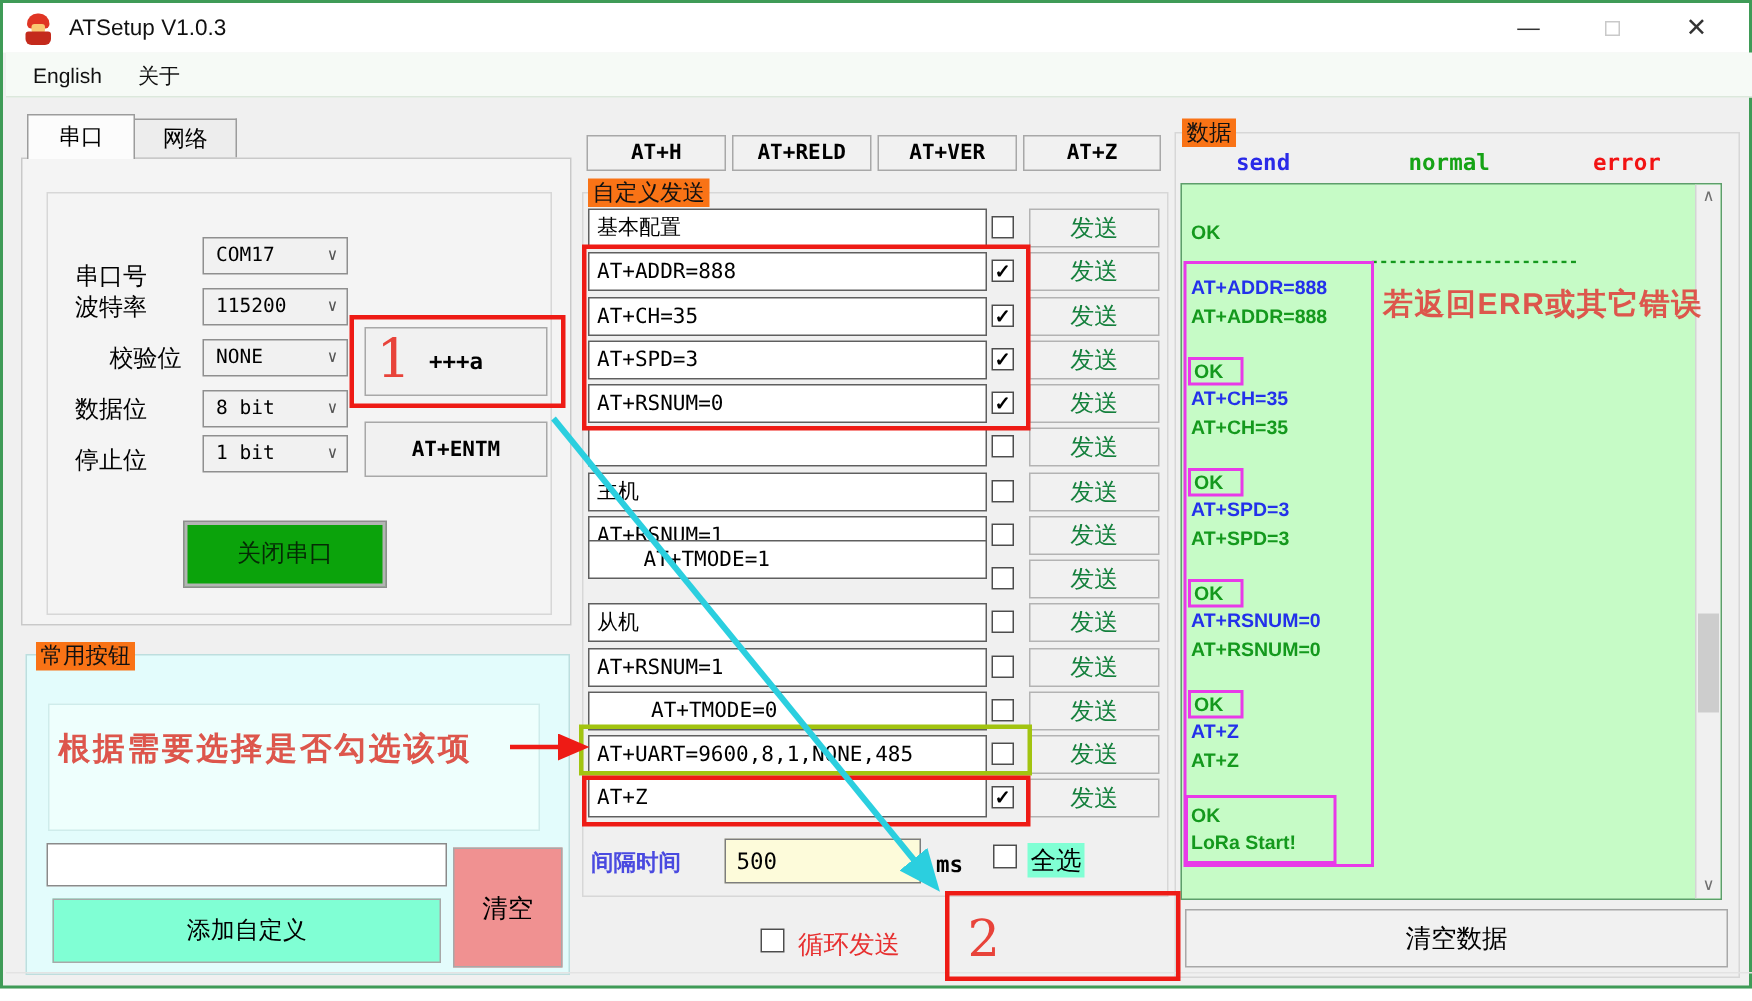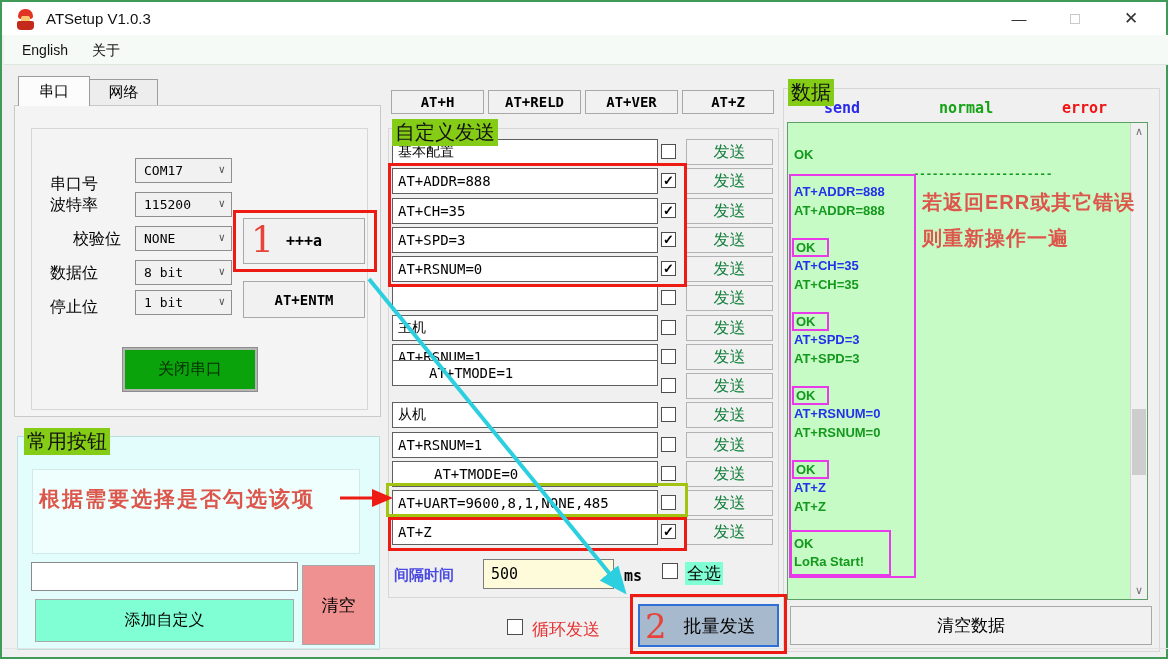--- a/index.html
+++ b/index.html
@@ -20,21 +20,21 @@
   .btn-min { left:994px; } .btn-max { left:1050px; } .btn-close { left:1106px; font-size:17px; }
   .max-glyph { width:10px; height:10px; border:1px solid #c9c9c9; }
 
   
   .menubar { position:absolute; left:2px; top:33px; width:1164px; height:30px; background:#f6faf6; border-bottom:1px solid #dce8dc; }
   .menu-item { position:absolute; top:5px; font-size:14px; color:#111; padding:2px 6px; }
 
   
   .btn { position:absolute; background:#f1f1f1; border:1px solid #a8a8a8; display:flex; align-items:center; justify-content:center; color:#000; }
   .groupbox { position:absolute; border:1px solid #d7d7d7; }
-  .grouplabel { position:absolute; font-size:20px; color:#111; background:#84cc16; padding:0 3px; z-index:3; }
+  .grouplabel { position:absolute; font-size:15px; color:#111; background:#f97316; padding:0 3px; z-index:3; }
   .combo { position:absolute; width:97px; height:25px; background:#f1f1f1; border:1px solid #8f8f8f; font-family:"DejaVu Sans Mono",monospace; font-size:13px; display:flex; align-items:center; padding-left:8px; color:#000; }
   .combo .chev { position:absolute; right:6px; top:4px; color:#555; font-size:11px; }
   .cb { position:absolute; width:15px; height:15px; background:#fff; border:1px solid #4d4d4d; font-size:13px; font-weight:bold; line-height:13px; text-align:center; color:#000; }
   .mono { font-family:"DejaVu Sans Mono",monospace; }
 
   
   .tab { position:absolute; font-size:15px; display:flex; align-items:center; justify-content:center; border:1px solid #9c9c9c; }
   .tab-serial { left:16px; top:74px; width:72px; height:30px; background:#fcfcfc; border-bottom:none; z-index:2; }
   .tab-network { left:88px; top:77px; width:68px; height:27px; background:#ededed; border-left:none; }
   .tabpage { position:absolute; left:12px; top:103px; width:367px; height:312px; background:#f4f4f4; border:1px solid #c9c9c9; }
@@ -207,21 +207,20 @@
       </div>
 
   <div class="interval-label">间隔时间</div>
   <div class="interval-input">500</div>
   <div class="ms-label">ms</div>
   <div class="cb" style="left:660px;top:561px;width:16px;height:16px;"></div>
   <div class="select-all-label">全选</div>
 
   <div class="cb" style="left:505px;top:617px;width:16px;height:16px;"></div>
   <div class="loop-label">循环发送</div>
-  <div class="batch-btn">批量发送</div>
 
   <div class="groupbox" style="left:781px;top:86px;width:377px;height:564px;"></div>
   <div class="grouplabel" style="left:786px;top:77px;">数据</div>
   <div class="legend" style="left:822px;color:#2a2ae8;">send</div>
   <div class="legend" style="left:937px;color:#16a316;">normal</div>
   <div class="legend" style="left:1060px;color:#f21414;">error</div>
 
   <div class="log">
     <div class="log-lines" id="log-lines">
           <div class="log-line lc-normal">OK</div>
@@ -245,21 +244,20 @@
           <div class="log-line lc-send">AT+Z</div>
           <div class="log-line lc-normal">AT+Z</div>
           <div class="log-line lc-normal">&nbsp;</div>
           <div class="log-line lc-normal">OK</div>
           <div class="log-line lc-normal">LoRa Start!</div>
         </div>
 
     <div class="anno-box magenta2" style="left:1px;top:51px;width:127px;height:404px;"></div>
     <div class="anno-box magenta2" style="left:2px;top:407px;width:101px;height:46px;"></div>
     <div class="log-tip" style="left:134px;top:66px;">若返回ERR或其它错误</div>
-    <div class="log-tip" style="left:134px;top:102px;">则重新操作一遍</div>
     <div class="scrollbar">
       <div class="scroll-arrow" style="top:0;">∧</div>
       <div class="scroll-thumb"></div>
       <div class="scroll-arrow" style="bottom:0;top:auto;">∨</div>
     </div>
   </div>
   <div class="btn clear-data">清空数据</div>
 
   <div class="anno-box red3" style="left:231px;top:208px;width:144px;height:62px;"></div>
   <div class="step-digit" style="left:249px;top:217px;font-size:36px;">1</div>

